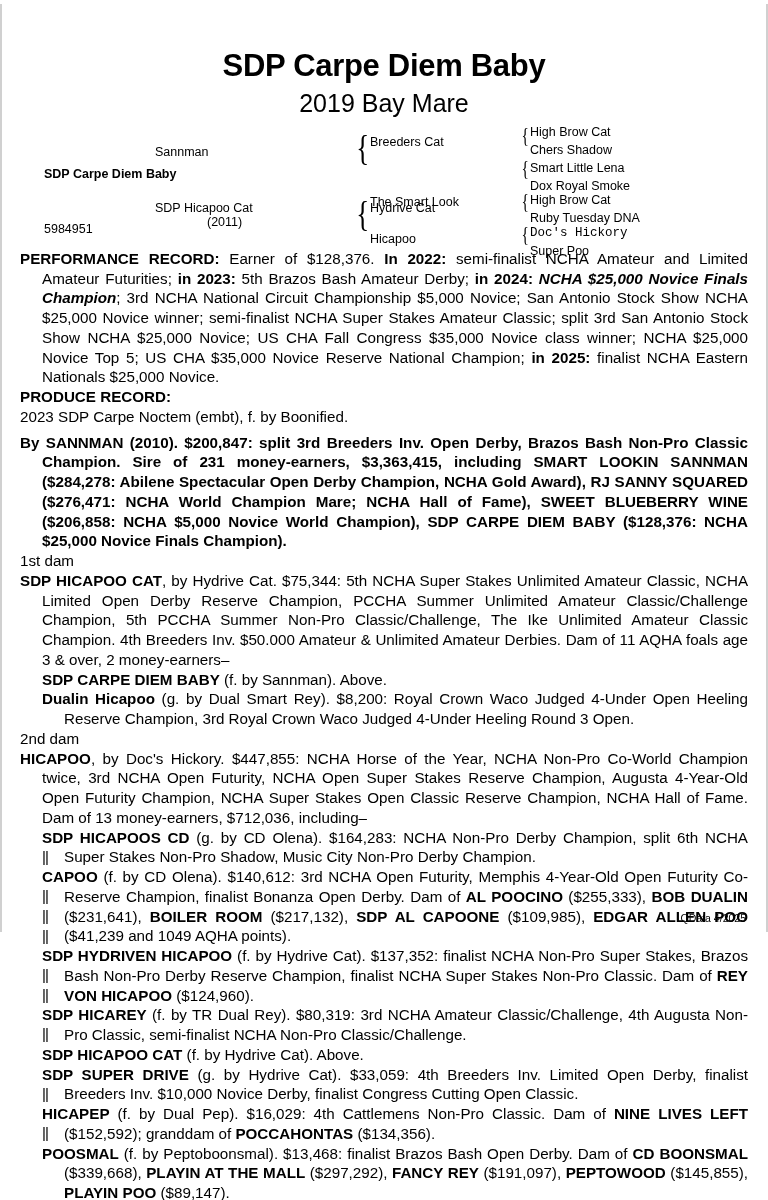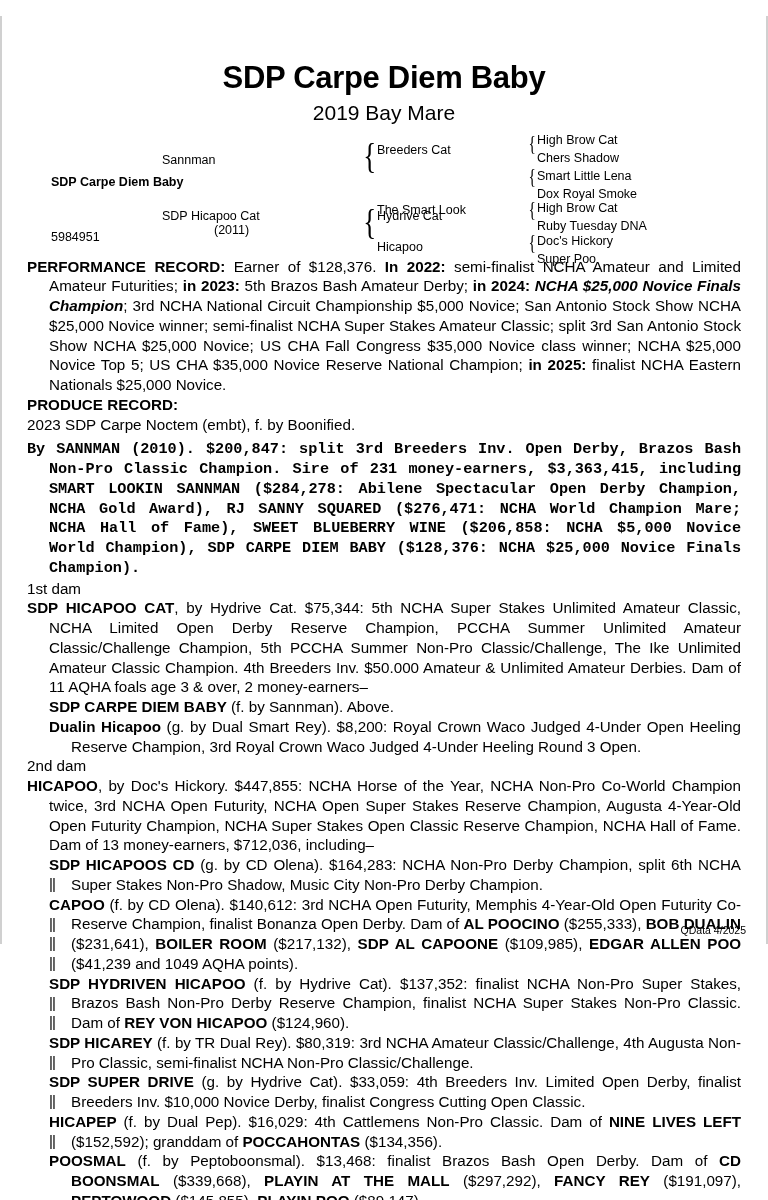--- a/index.html
+++ b/index.html
@@ -11,41 +11,41 @@
   body {
     width: 768px;
     height: 1200px;
     font-family: "Liberation Sans", sans-serif;
     color: #000000;
     position: relative;
     overflow: hidden;
   }
   .page {
     position: absolute;
-    left: 0; top: 16px;
+    left: 0; top: 4px;
     width: 768px;
     height: 928px;
     background: #fff;
     border-left: 2px solid #d0d0d0;
     border-right: 2px solid #d0d0d0;
-    padding: 0 25px;
+    padding: 0 18px;
   }
 
   
   .title {
     text-align: center;
     font-size: 31px;
     font-weight: bold;
     letter-spacing: -0.3px;
     margin: 46px 0 0 0;
     line-height: 1.05;
   }
   .subtitle {
     text-align: center;
-    font-size: 21px;
+    font-size: 25px;
     font-weight: normal;
     margin: 7px 0 0 0;
     line-height: 1.05;
   }
 
   
   .pedigree {
     position: relative;
     height: 125px;
     margin-top: 8px;
@@ -87,21 +87,20 @@
   .hang2 { padding-left: 44px; text-indent: -22px; }
 
   .sec-head { font-weight: bold; }
   .dam-head { font-weight: normal; font-size: 15.2px; }
 
   .bold-para {
     font-weight: bold;
     text-align: justify;
     padding-left: 22px;
     text-indent: -22px;
-    font-family: Liberation Mono, monospace;
   }
 
   
   .prog {
     position: relative;
     padding-left: 44px;
     text-indent: -22px;
     text-align: justify;
   }
   .bars {
@@ -155,21 +154,21 @@
 
     <div class="brace-sm" style="left:500px; top:33px;">{</div>
     <div class="ped-abs" style="left:510px; top:38px;">Smart Little Lena</div>
     <div class="ped-abs" style="left:510px; top:56px;">Dox Royal Smoke</div>
 
     <div class="brace-sm" style="left:500px; top:66px;">{</div>
     <div class="ped-abs" style="left:510px; top:70px;">High Brow Cat</div>
     <div class="ped-abs" style="left:510px; top:88px;">Ruby Tuesday DNA</div>
 
     <div class="brace-sm" style="left:500px; top:99px;">{</div>
-    <div class="ped-abs" style="left:510px; top:103px;">Doc's Hickory</div>
+    <div class="ped-abs" style="left:510px; top:103px;font-family:Liberation Mono, monospace;">Doc's Hickory</div>
     <div class="ped-abs" style="left:510px; top:121px;">Super Poo</div>
   </div>
 
   <div class="body">
 
     <p class="hang"><span class="sec-head">PERFORMANCE RECORD:</span><span> Earner of $128,376. </span><span class="b">In 2022:</span><span> semi-finalist NCHA Amateur and Limited Amateur Futurities; </span><span class="b">in 2023:</span><span> 5th Brazos Bash Amateur Derby; </span><span class="b">in 2024:</span><span> </span><span class="bi">NCHA $25,000 Novice Finals Champion</span><span>; 3rd NCHA National Circuit Championship $5,000 Novice; San Antonio Stock Show NCHA $25,000 Novice winner; semi-finalist NCHA Super Stakes Amateur Classic; split 3rd San Antonio Stock Show NCHA $25,000 Novice; US CHA Fall Congress $35,000 Novice class winner; NCHA $25,000 Novice Top 5; US CHA $35,000 Novice Reserve National Champion; </span><span class="b">in 2025:</span><span> finalist NCHA Eastern Nationals $25,000 Novice.</span></p>
 
     <p class="sec-head">PRODUCE RECORD:</p>
     <p>2023 SDP Carpe Noctem (embt), f. by Boonified.</p>
 
@@ -188,20 +187,21 @@
     <p class="hang"><span class="b">HICAPOO</span><span>, by Doc's Hickory. $447,855: NCHA Horse of the Year, NCHA Non-Pro Co-World Champion twice, 3rd NCHA Open Futurity, NCHA Open Super Stakes Reserve Champion, Augusta 4-Year-Old Open Futurity Champion, NCHA Super Stakes Open Classic Reserve Champion, NCHA Hall of Fame. Dam of 13 money-earners, $712,036, including–</span></p>
 
     <div id="second-dam-progeny">
         <p class="prog"><span class="bars">||</span><span class="b">SDP HICAPOOS CD</span><span> (g. by CD Olena). $164,283: NCHA Non-Pro Derby Champion, split 6th NCHA Super Stakes Non-Pro Shadow, Music City Non-Pro Derby Champion.</span></p>
         <p class="prog"><span class="bars">||
 ||
 ||</span><span class="b">CAPOO</span><span> (f. by CD Olena). $140,612: 3rd NCHA Open Futurity, Memphis 4-Year-Old Open Futurity Co-Reserve Champion, finalist Bonanza Open Derby. Dam of </span><span class="b">AL POOCINO</span><span> ($255,333), </span><span class="b">BOB DUALIN</span><span> ($231,641), </span><span class="b">BOILER ROOM</span><span> ($217,132), </span><span class="b">SDP AL CAPOONE</span><span> ($109,985), </span><span class="b">EDGAR ALLEN POO</span><span> ($41,239 and 1049 AQHA points).</span></p>
         <p class="prog"><span class="bars">||
 ||</span><span class="b">SDP HYDRIVEN HICAPOO</span><span> (f. by Hydrive Cat). $137,352: finalist NCHA Non-Pro Super Stakes, Brazos Bash Non-Pro Derby Reserve Champion, finalist NCHA Super Stakes Non-Pro Classic. Dam of </span><span class="b">REY VON HICAPOO</span><span> ($124,960).</span></p>
         <p class="prog"><span class="bars">||</span><span class="b">SDP HICAREY</span><span> (f. by TR Dual Rey). $80,319: 3rd NCHA Amateur Classic/Challenge, 4th Augusta Non-Pro Classic, semi-finalist NCHA Non-Pro Classic/Challenge.</span></p>
+        <p class="prog"><span class="b">SDP HICAPOO CAT</span><span> (f. by Hydrive Cat). Above.</span></p>
         <p class="prog"><span class="bars">||</span><span class="b">SDP SUPER DRIVE</span><span> (g. by Hydrive Cat). $33,059: 4th Breeders Inv. Limited Open Derby, finalist Breeders Inv. $10,000 Novice Derby, finalist Congress Cutting Open Classic.</span></p>
         <p class="prog"><span class="bars">||</span><span class="b">HICAPEP</span><span> (f. by Dual Pep). $16,029: 4th Cattlemens Non-Pro Classic. Dam of </span><span class="b">NINE LIVES LEFT</span><span> ($152,592); granddam of </span><span class="b">POCCAHONTAS</span><span> ($134,356).</span></p>
         <p class="prog"><span class="b">POOSMAL</span><span> (f. by Peptoboonsmal). $13,468: finalist Brazos Bash Open Derby. Dam of </span><span class="b">CD BOONSMAL</span><span> ($339,668), </span><span class="b">PLAYIN AT THE MALL</span><span> ($297,292), </span><span class="b">FANCY REY</span><span> ($191,097), </span><span class="b">PEPTOWOOD</span><span> ($145,855), </span><span class="b">PLAYIN POO</span><span> ($89,147).</span></p>
       </div>
 
   </div>
 
   <div class="footer">QData 4/2025</div>
 </div>
 

